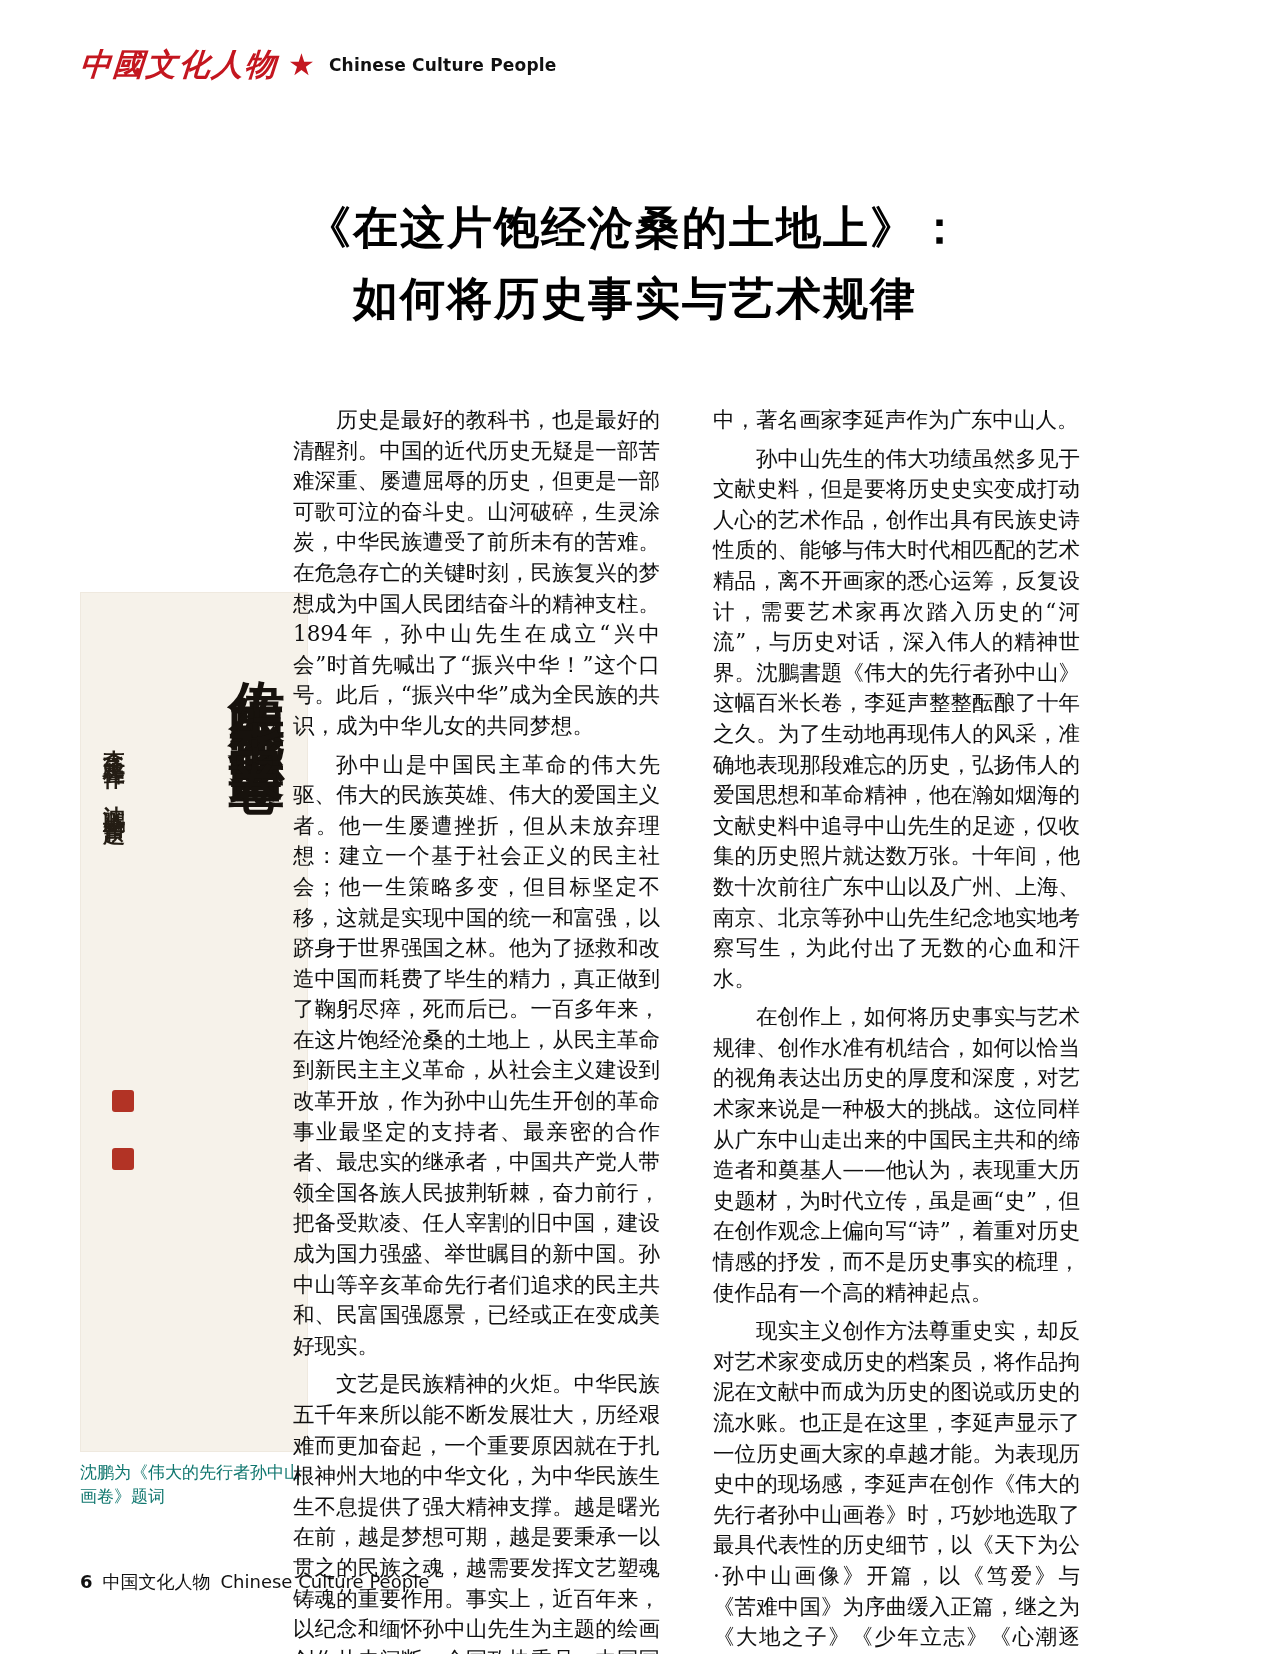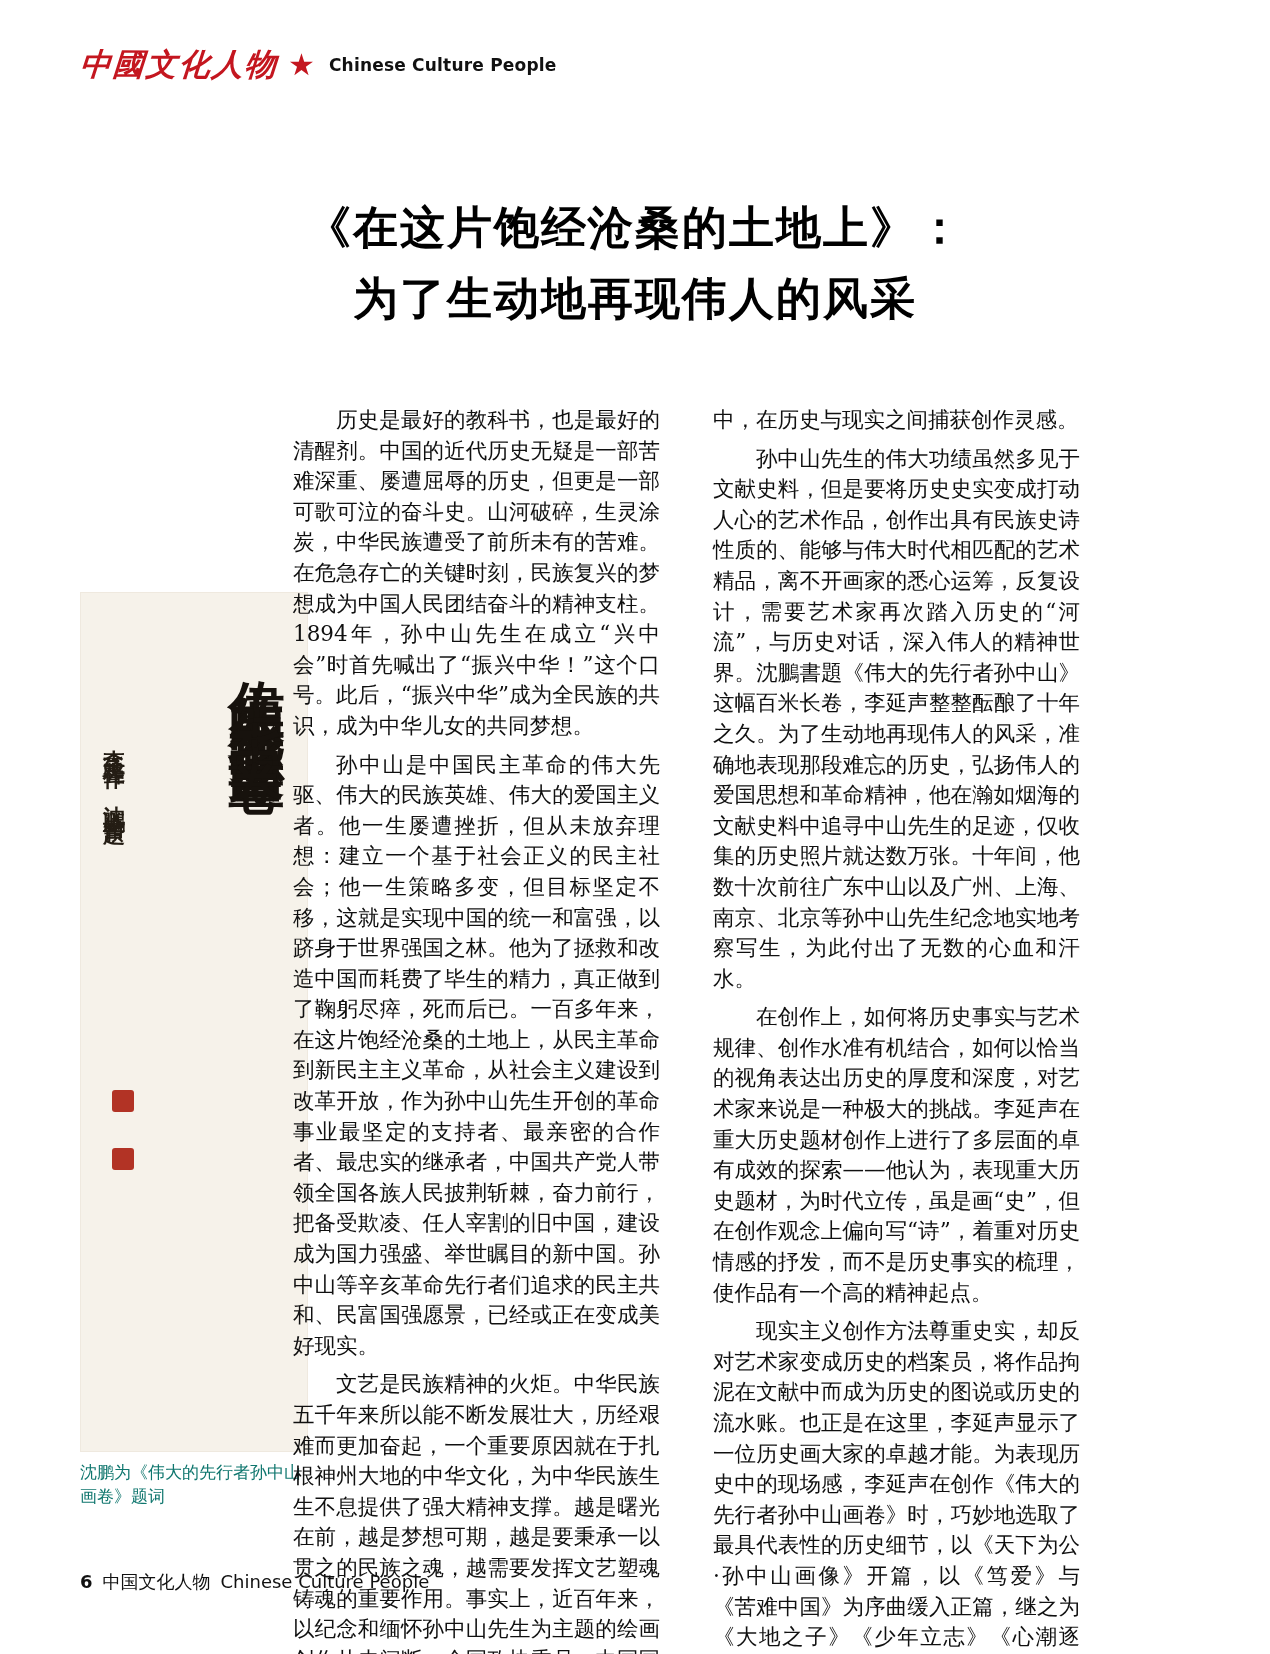--- a/index.html
+++ b/index.html
@@ -83,42 +83,42 @@
 <div class="page">
 
   <div class="masthead">
     <span class="logo-zh" style="color:#c4161f">中國文化人物</span>
     <span class="logo-star" style="color:#c4161f">★</span>
     <span class="logo-en">Chinese Culture People</span>
   </div>
 
   <div class="title">
     <div>《在这片饱经沧桑的土地上》：</div>
-    <div>为了生动地再现伟人的风采</div>
+    <div>如何将历史事实与艺术规律</div>
   </div>
 
   <div class="artwork">
     <div class="calli-main">偉大的先行者孫中山畫卷</div>
     <div class="calli-sig">李延聲作 沈鵬書題</div>
     <div class="seal seal-1" style="background:#b23325"></div>
     <div class="seal seal-2" style="background:#b23325"></div>
   </div>
 
   <div class="caption">沈鹏为《伟大的先行者孙中山画卷》题词</div>
 
   <div class="columns">
     <div class="col">
       <p class="indent">历史是最好的教科书，也是最好的清醒剂。中国的近代历史无疑是一部苦难深重、屡遭屈辱的历史，但更是一部可歌可泣的奋斗史。山河破碎，生灵涂炭，中华民族遭受了前所未有的苦难。在危急存亡的关键时刻，民族复兴的梦想成为中国人民团结奋斗的精神支柱。1894年，孙中山先生在成立“兴中会”时首先喊出了“振兴中华！”这个口号。此后，“振兴中华”成为全民族的共识，成为中华儿女的共同梦想。</p>
       <p class="indent">孙中山是中国民主革命的伟大先驱、伟大的民族英雄、伟大的爱国主义者。他一生屡遭挫折，但从未放弃理想：建立一个基于社会正义的民主社会；他一生策略多变，但目标坚定不移，这就是实现中国的统一和富强，以跻身于世界强国之林。他为了拯救和改造中国而耗费了毕生的精力，真正做到了鞠躬尽瘁，死而后已。一百多年来，在这片饱经沧桑的土地上，从民主革命到新民主主义革命，从社会主义建设到改革开放，作为孙中山先生开创的革命事业最坚定的支持者、最亲密的合作者、最忠实的继承者，中国共产党人带领全国各族人民披荆斩棘，奋力前行，把备受欺凌、任人宰割的旧中国，建设成为国力强盛、举世瞩目的新中国。孙中山等辛亥革命先行者们追求的民主共和、民富国强愿景，已经或正在变成美好现实。</p>
       <p class="indent">文艺是民族精神的火炬。中华民族五千年来所以能不断发展壮大，历经艰难而更加奋起，一个重要原因就在于扎根神州大地的中华文化，为中华民族生生不息提供了强大精神支撑。越是曙光在前，越是梦想可期，越是要秉承一以贯之的民族之魂，越需要发挥文艺塑魂铸魂的重要作用。事实上，近百年来，以纪念和缅怀孙中山先生为主题的绘画创作从未间断。全国政协委员、中国国家画院国画院艺委会主任、著名画家李延声作为广东中山人，故土情深，对孙中山先生——这位同样从广东中山走出来的中国民主共和的缔造者和奠基人，自幼就怀有崇高的敬意，近十余年来，更是专注于孙中山先生的思想、精神和文化的探究，并倾心于其</p>
     </div>
     <div class="col">
-      <p>中，在历史与现实之间捕获创作灵感。</p>
+      <p>中，著名画家李延声作为广东中山人。</p>
       <p class="indent">孙中山先生的伟大功绩虽然多见于文献史料，但是要将历史史实变成打动人心的艺术作品，创作出具有民族史诗性质的、能够与伟大时代相匹配的艺术精品，离不开画家的悉心运筹，反复设计，需要艺术家再次踏入历史的“河流”，与历史对话，深入伟人的精神世界。沈鵬書題《伟大的先行者孙中山》这幅百米长卷，李延声整整酝酿了十年之久。为了生动地再现伟人的风采，准确地表现那段难忘的历史，弘扬伟人的爱国思想和革命精神，他在瀚如烟海的文献史料中追寻中山先生的足迹，仅收集的历史照片就达数万张。十年间，他数十次前往广东中山以及广州、上海、南京、北京等孙中山先生纪念地实地考察写生，为此付出了无数的心血和汗水。</p>
-      <p class="indent">在创作上，如何将历史事实与艺术规律、创作水准有机结合，如何以恰当的视角表达出历史的厚度和深度，对艺术家来说是一种极大的挑战。李延声在重大历史题材创作上进行了多层面的卓有成效的探索——他认为，表现重大历史题材，为时代立传，虽是画“史”，但在创作观念上偏向写“诗”，着重对历史情感的抒发，而不是历史事实的梳理，使作品有一个高的精神起点。</p>
+      <p class="indent">在创作上，如何将历史事实与艺术规律、创作水准有机结合，如何以恰当的视角表达出历史的厚度和深度，对艺术家来说是一种极大的挑战。这位同样从广东中山走出来的中国民主共和的缔造者和奠基人——他认为，表现重大历史题材，为时代立传，虽是画“史”，但在创作观念上偏向写“诗”，着重对历史情感的抒发，而不是历史事实的梳理，使作品有一个高的精神起点。</p>
       <p class="indent">现实主义创作方法尊重史实，却反对艺术家变成历史的档案员，将作品拘泥在文献中而成为历史的图说或历史的流水账。也正是在这里，李延声显示了一位历史画大家的卓越才能。为表现历史中的现场感，李延声在创作《伟大的先行者孙中山画卷》时，巧妙地选取了最具代表性的历史细节，以《天下为公·孙中山画像》开篇，以《笃爱》与《苦难中国》为序曲缓入正篇，继之为《大地之子》《少年立志》《心潮逐浪》《振兴中华》《伦敦蒙难》《“三民”开篇》《侨胞情深》《推翻帝制》《开创共和》《建国宏图》《文武学堂》《护法北伐》《世纪曙光》《德泽流馨》和《总理遗嘱》；以《矗立潮头》为点睛之笔，《红棉赞》为尾声，建构了一幅宏大的史诗画作：</p>
     </div>
   </div>
 
   <div class="footer">
     <span class="pageno">6</span>
     <span>中国文化人物</span>
     <span>Chinese Culture People</span>
   </div>
 

